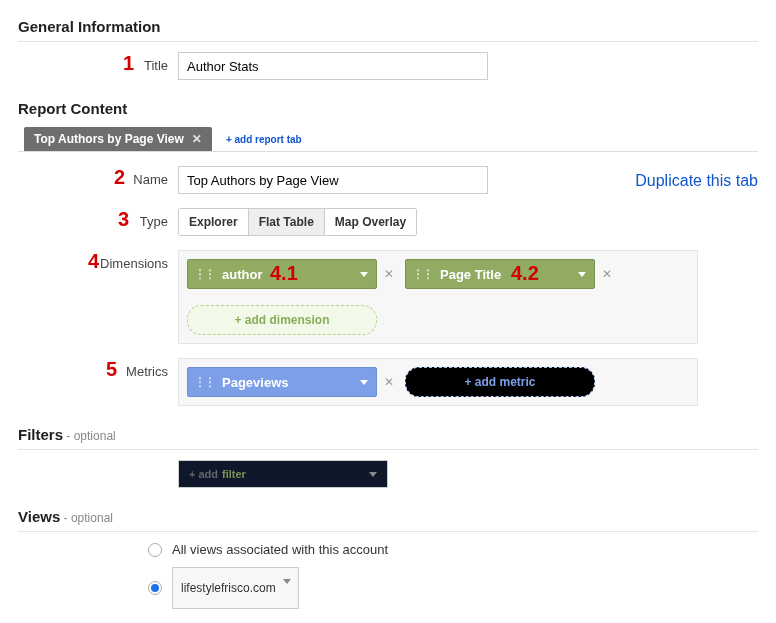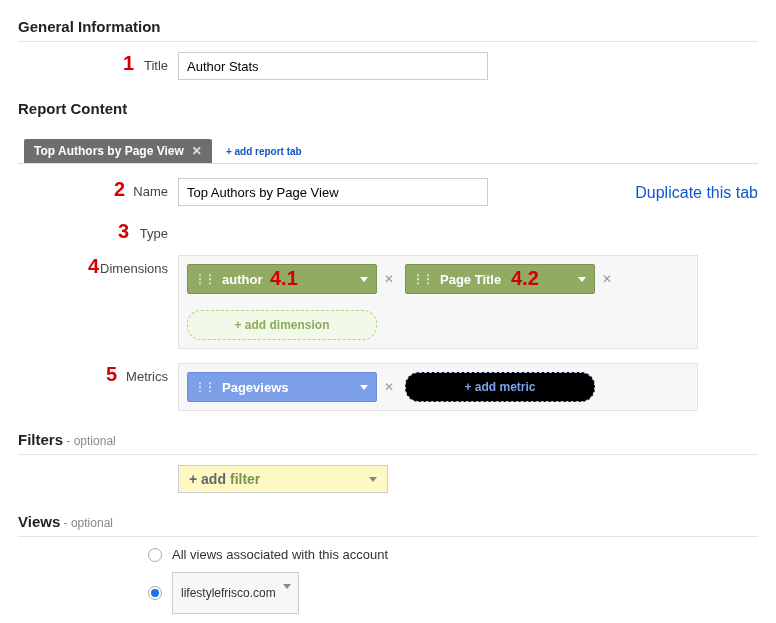--- a/index.html
+++ b/index.html
@@ -166,25 +166,25 @@
     border-radius: 14px;
     cursor: pointer;
   }
   .add-ghost.green { border-color: #b7d188; color: #8aad58; background: #f3f9e9; width: 190px; }
   .add-ghost.blue  { border-color: #a9c0f0; color: #7d9fe8; background: #000000; width: 190px; }
   
   .filter-btn {
     width: 210px;
     height: 28px;
     border: 1px solid #ccc;
-    background: #fef9c3;
+    background: #0f172a;
     display: inline-flex;
     align-items: center;
     padding: 0 10px;
-    font-size: 14px;
+    font-size: 11px;
     font-weight: bold;
     color: #666;
     cursor: pointer;
     gap: 4px;
   }
   .filter-btn .caret-g {
     margin-left: auto;
     width: 0; height: 0;
     border-left: 4px solid transparent;
     border-right: 4px solid transparent;
@@ -256,21 +256,21 @@
 <div class="row">
   <div class="label-col">
     <span>Title</span>
     <span class="ann" style="left:105px; top:0;">1</span>
   </div>
   <div class="field-col">
     <input class="text" type="text" value="Author Stats" style="">
   </div>
 </div>
 
-<div class="section-heading" style="border-bottom:none; margin-bottom:16px;">Report Content</div>
+<div class="section-heading" style="border-bottom:none; margin-bottom:4px;">Report Content</div>
 <div class="tab-bar">
   <div class="tab-active">
     <span>Top Authors by Page View</span>
     <span class="tab-close">✕</span>
   </div>
   <div class="tab-add">+ add report tab</div>
 </div>
 
 <div class="row" style="position:relative;">
   <div class="label-col">
@@ -280,20 +280,27 @@
   <div class="field-col">
     <input class="text" type="text" value="Top Authors by Page View" style="">
   </div>
   <span class="dup-link">Duplicate this tab</span>
 </div>
 
 <div class="row">
   <div class="label-col">
     <span>Type</span>
     <span class="ann" style="left:100px; top:0;">3</span>
+  </div>
+  <div class="field-col">
+    <div class="type-group">
+      <div class="type-btn">Explorer</div>
+      <div class="type-btn sel">Flat Table</div>
+      <div class="type-btn">Map Overlay</div>
+    </div>
   </div>
 </div>
 
 <div class="row">
   <div class="label-col">
     <span>Dimensions</span>
     <span class="ann" style="left:70px; top:0;">4</span>
   </div>
   <div class="field-col">
     <div class="pill-area" style="position:relative;">

